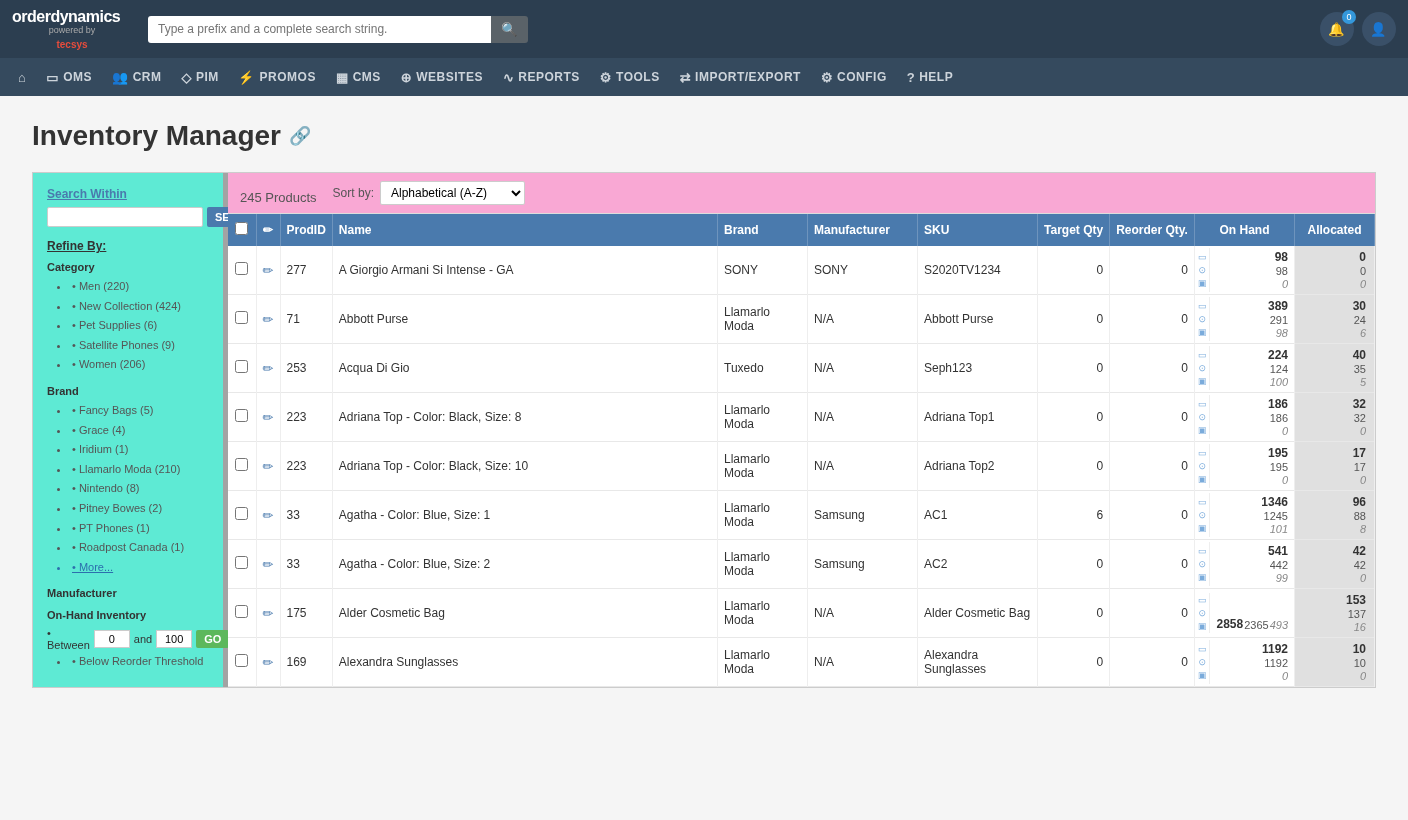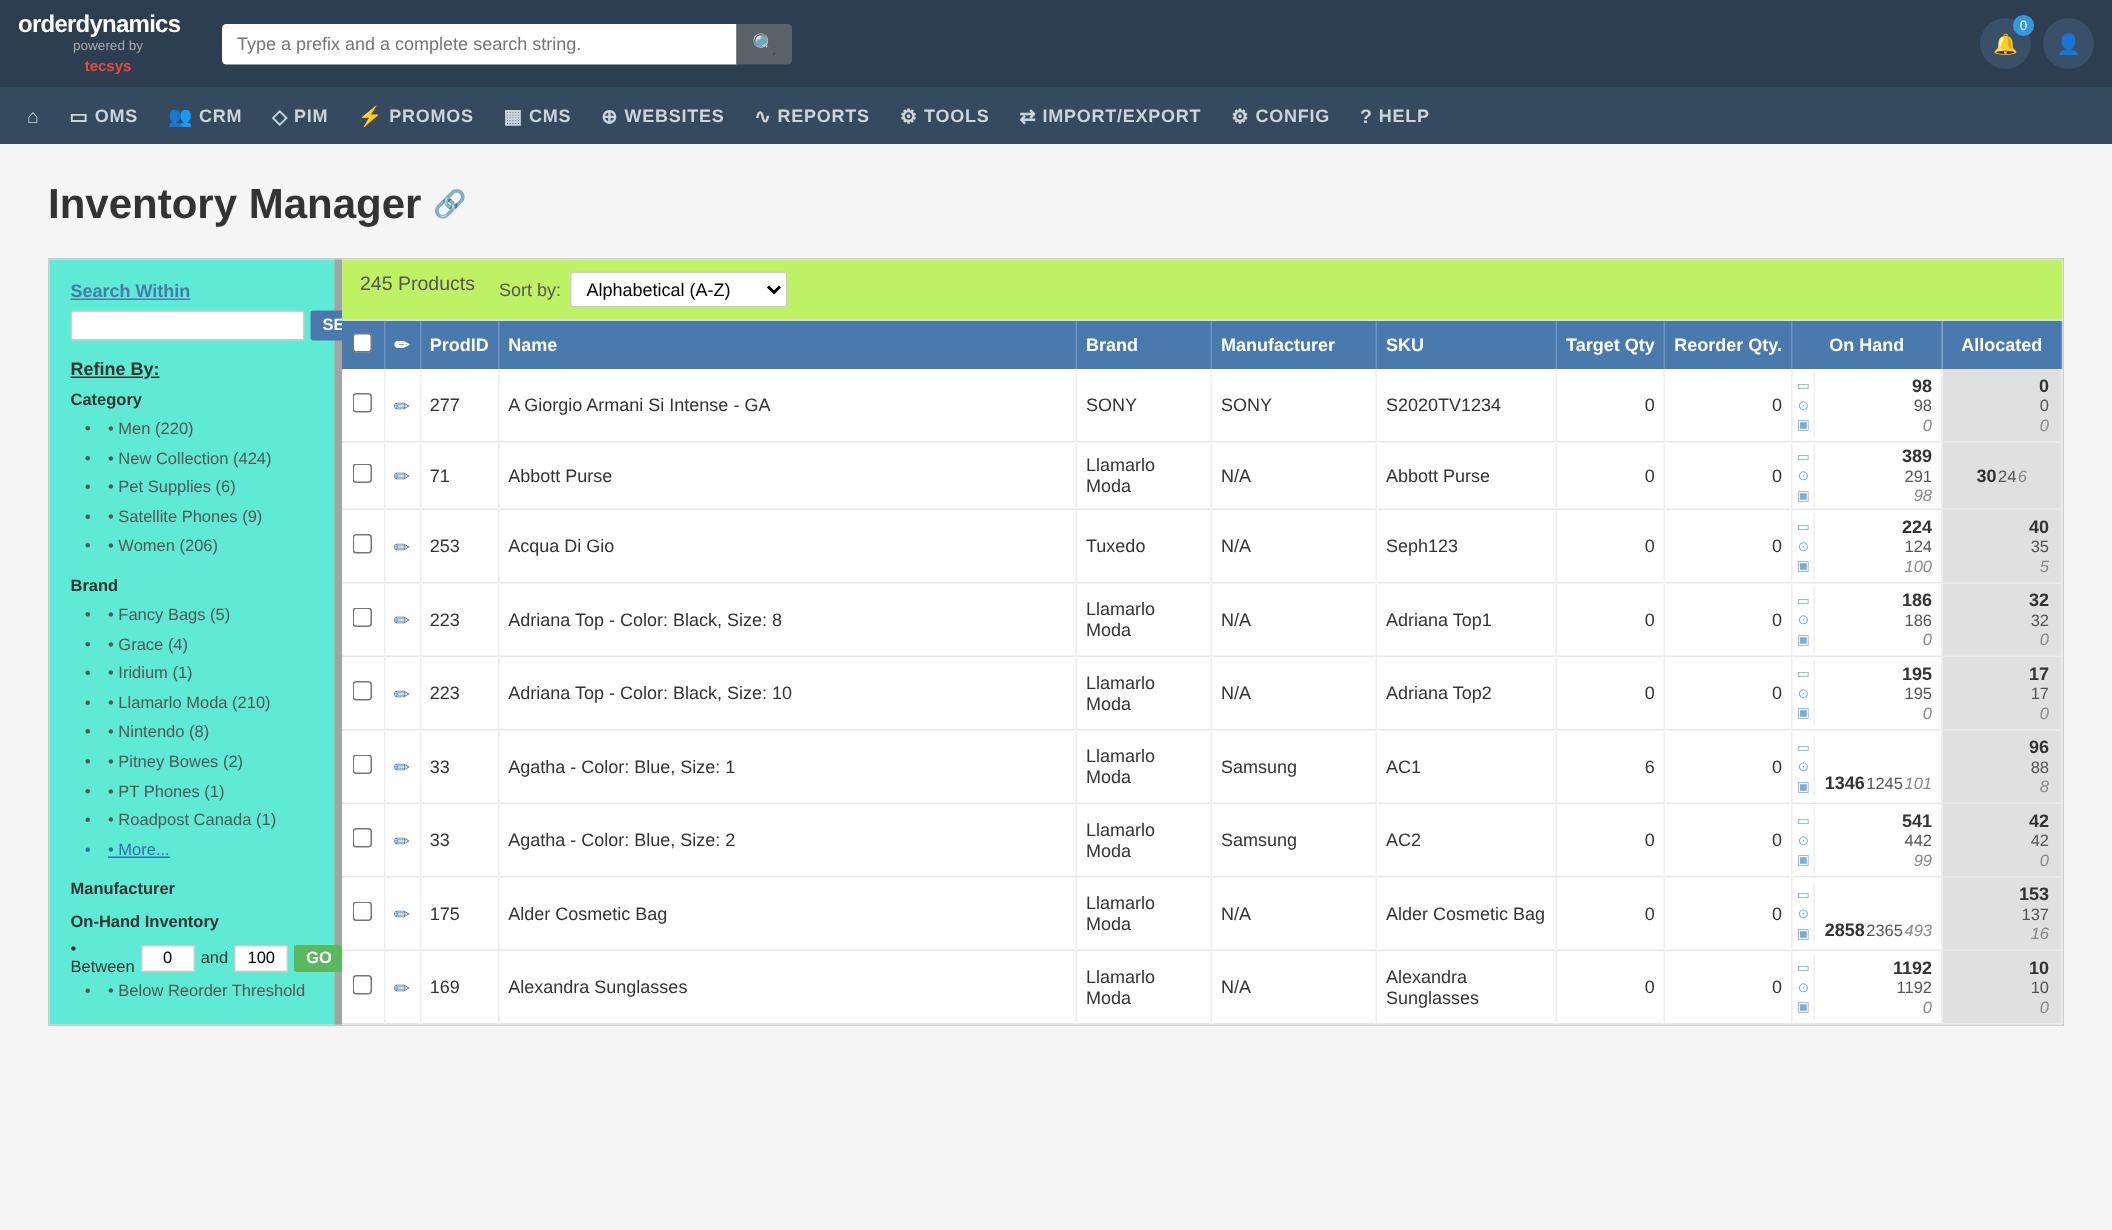--- a/index.html
+++ b/index.html
@@ -243,24 +243,24 @@
       list-style-position: inside;
       cursor: pointer;
     }
 
     
     .content-area { flex: 1; overflow: hidden; }
 
     
     .toolbar {
       display: flex;
-      align-items: flex-start;
+      align-items: flex-end;
       padding: 8px 12px;
       border-bottom: 1px solid #ddd;
-      background: #bef264;
+      background: #f9a8d4;
       gap: 16px;
     }
     .product-count { font-size: 13px; color: #555; }
     .sort-area {
       display: flex;
       align-items: center;
       gap: 6px;
       font-size: 12px;
     }
     .sort-label { color: #555; }
@@ -547,21 +547,21 @@
           <span style="font-size:9px;color:#7aabdb;">▣</span>
         </div>
         <div style="display:flex;flex-direction:column;align-items:flex-end;justify-content:center;padding:2px 6px;gap:1px;flex:1;">
           <span style="font-weight:bold;font-size:12px;">389</span>
           <span style="font-size:11px;color:#555;">291</span>
           <span style="font-size:11px;color:#888;font-style:italic;">98</span>
         </div>
       </div>
     </td>
     <td class="alloc-col" style="padding:0;background:#e0e0e0;">
-      <div style="display:flex;flex-direction:row;align-items:flex-end;justify-content:center;padding:4px 8px;gap:1px;height:100%;">
+      <div style="display:flex;flex-direction:column;align-items:flex-end;justify-content:center;padding:4px 8px;gap:1px;height:100%;">
         <span style="font-weight:bold;font-size:12px;">30</span>
         <span style="font-size:11px;color:#555;">24</span>
         <span style="font-size:11px;color:#888;font-style:italic;">6</span>
       </div>
     </td>
   </tr>
               <tr>
     <td class="check-col">
       <input type="checkbox" style="">
     </td>
@@ -683,21 +683,21 @@
     <td class="sku-col">AC1</td>
     <td class="target-col" style="text-align:right;">6</td>
     <td class="reorder-col" style="text-align:right;">0</td>
     <td class="onhand-col" style="padding:0;">
       <div style="display:flex;align-items:stretch;height:100%;">
         <div style="display:flex;flex-direction:column;align-items:center;justify-content:center;padding:2px 3px;gap:3px;border-right:1px solid #eee;">
           <span style="font-size:9px;color:#7aabdb;">▭</span>
           <span style="font-size:9px;color:#7aabdb;">⊙</span>
           <span style="font-size:9px;color:#7aabdb;">▣</span>
         </div>
-        <div style="display:flex;flex-direction:row;align-items:flex-end;justify-content:center;padding:2px 6px;gap:1px;flex:1;">
+        <div style="display:flex;flex-direction:column;align-items:flex-end;justify-content:center;padding:2px 6px;gap:1px;flex:1;">
           <span style="font-weight:bold;font-size:12px;">1346</span>
           <span style="font-size:11px;color:#555;">1245</span>
           <span style="font-size:11px;color:#888;font-style:italic;">101</span>
         </div>
       </div>
     </td>
     <td class="alloc-col" style="padding:0;background:#e0e0e0;">
       <div style="display:flex;flex-direction:column;align-items:flex-end;justify-content:center;padding:4px 8px;gap:1px;height:100%;">
         <span style="font-weight:bold;font-size:12px;">96</span>
         <span style="font-size:11px;color:#555;">88</span>

